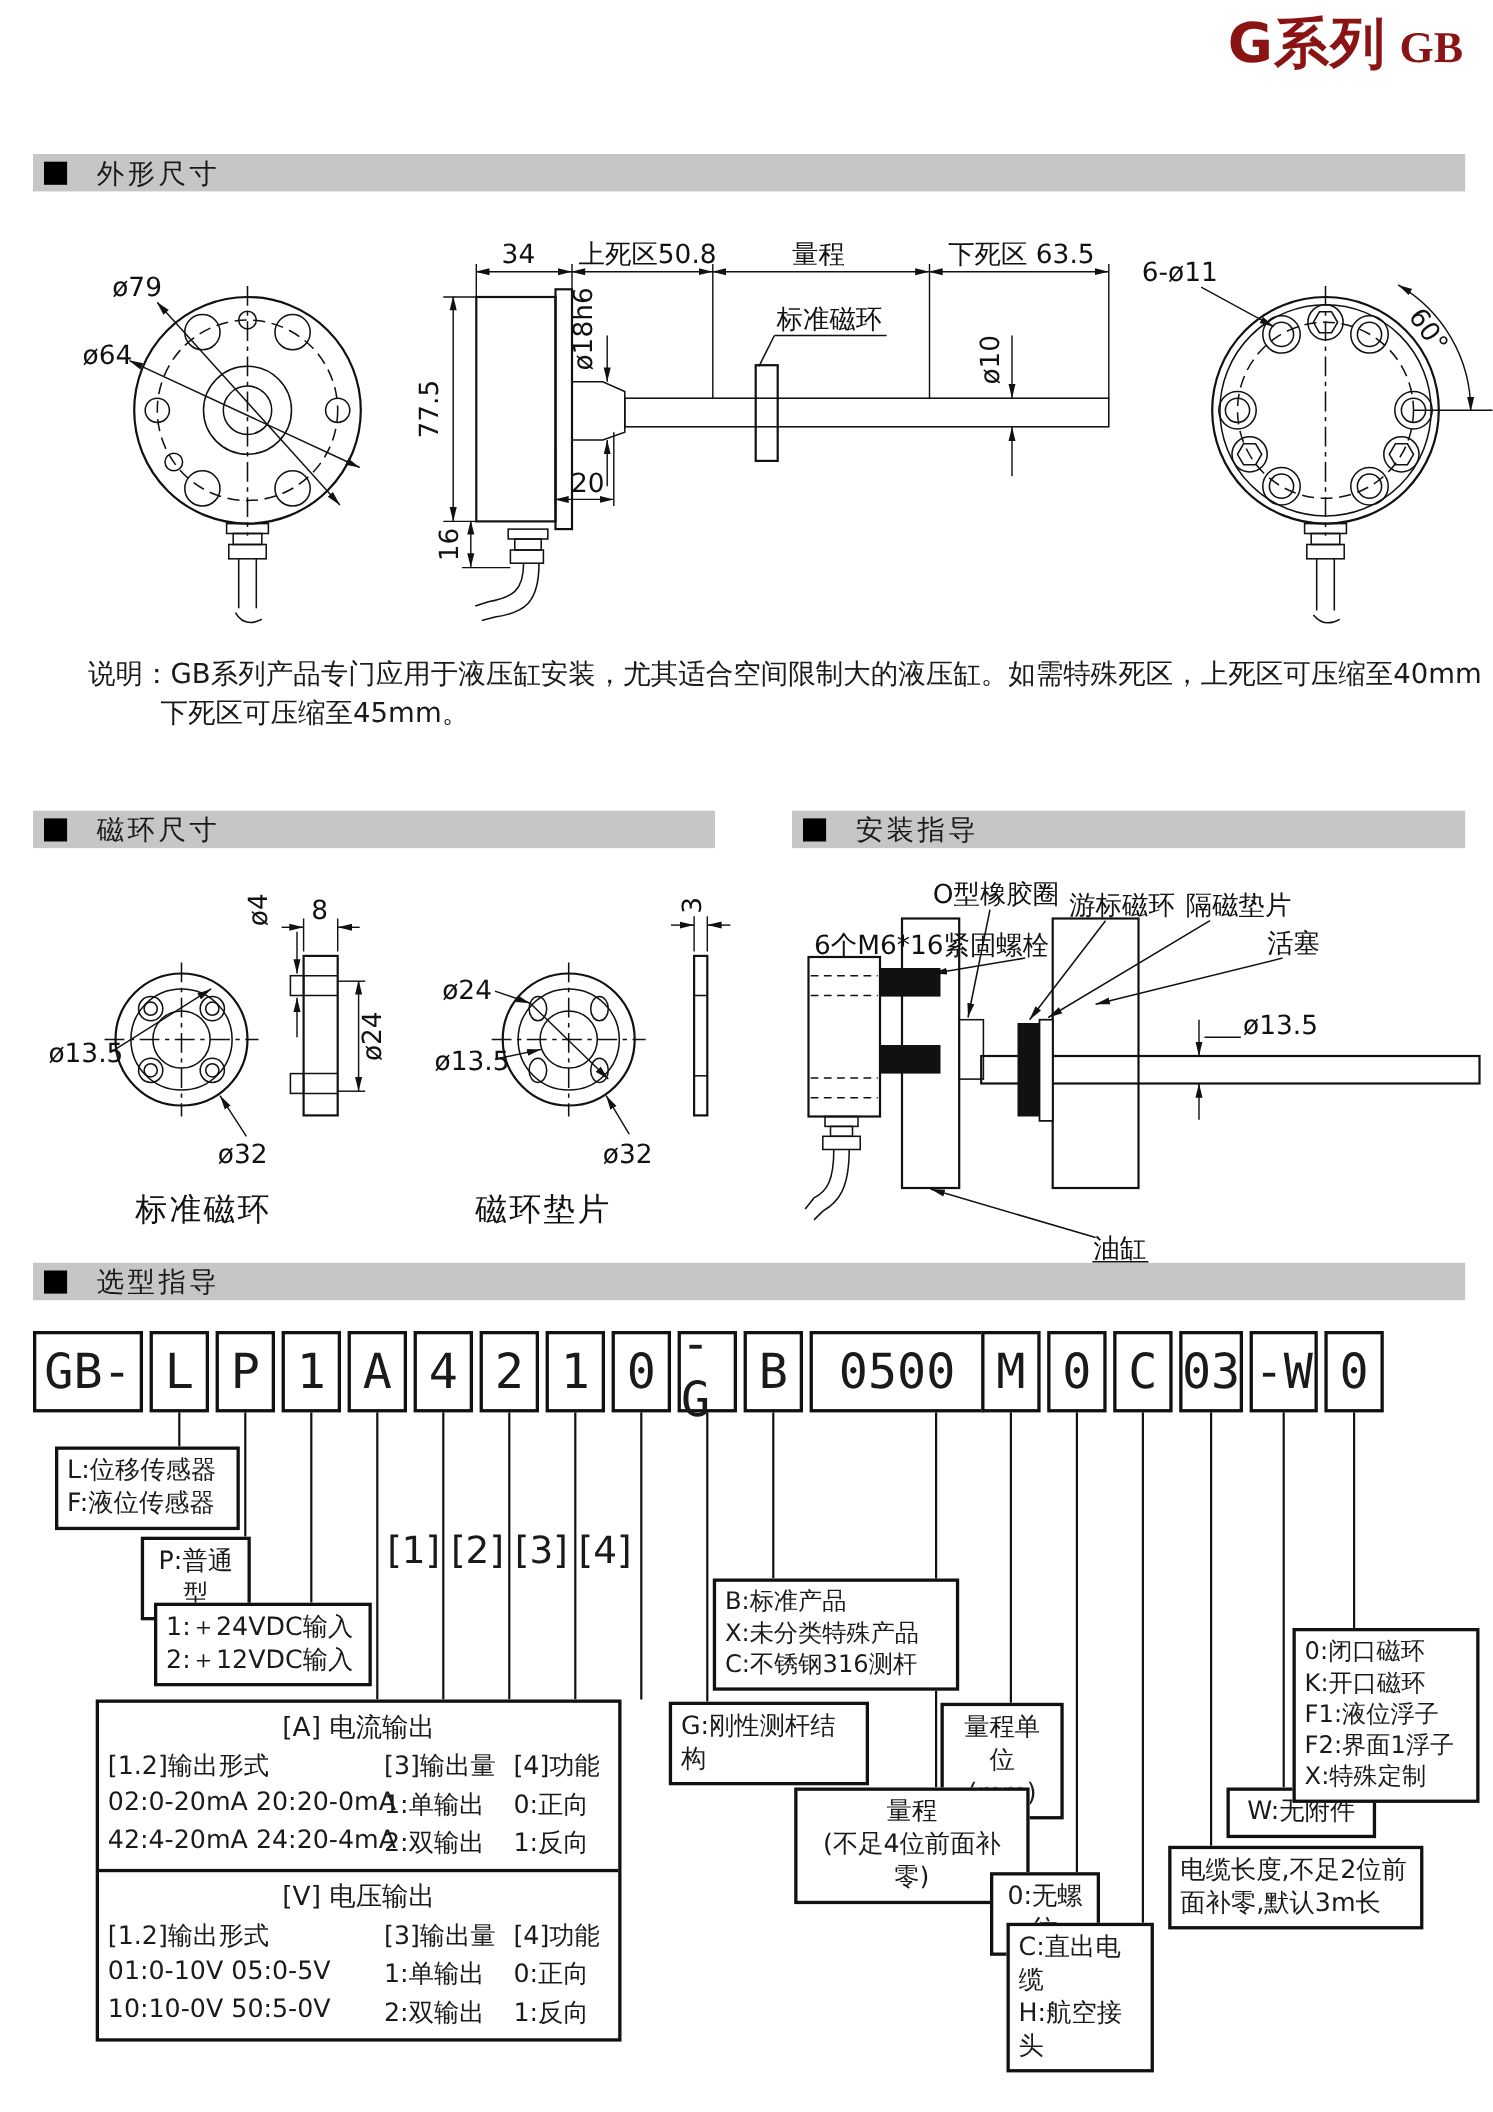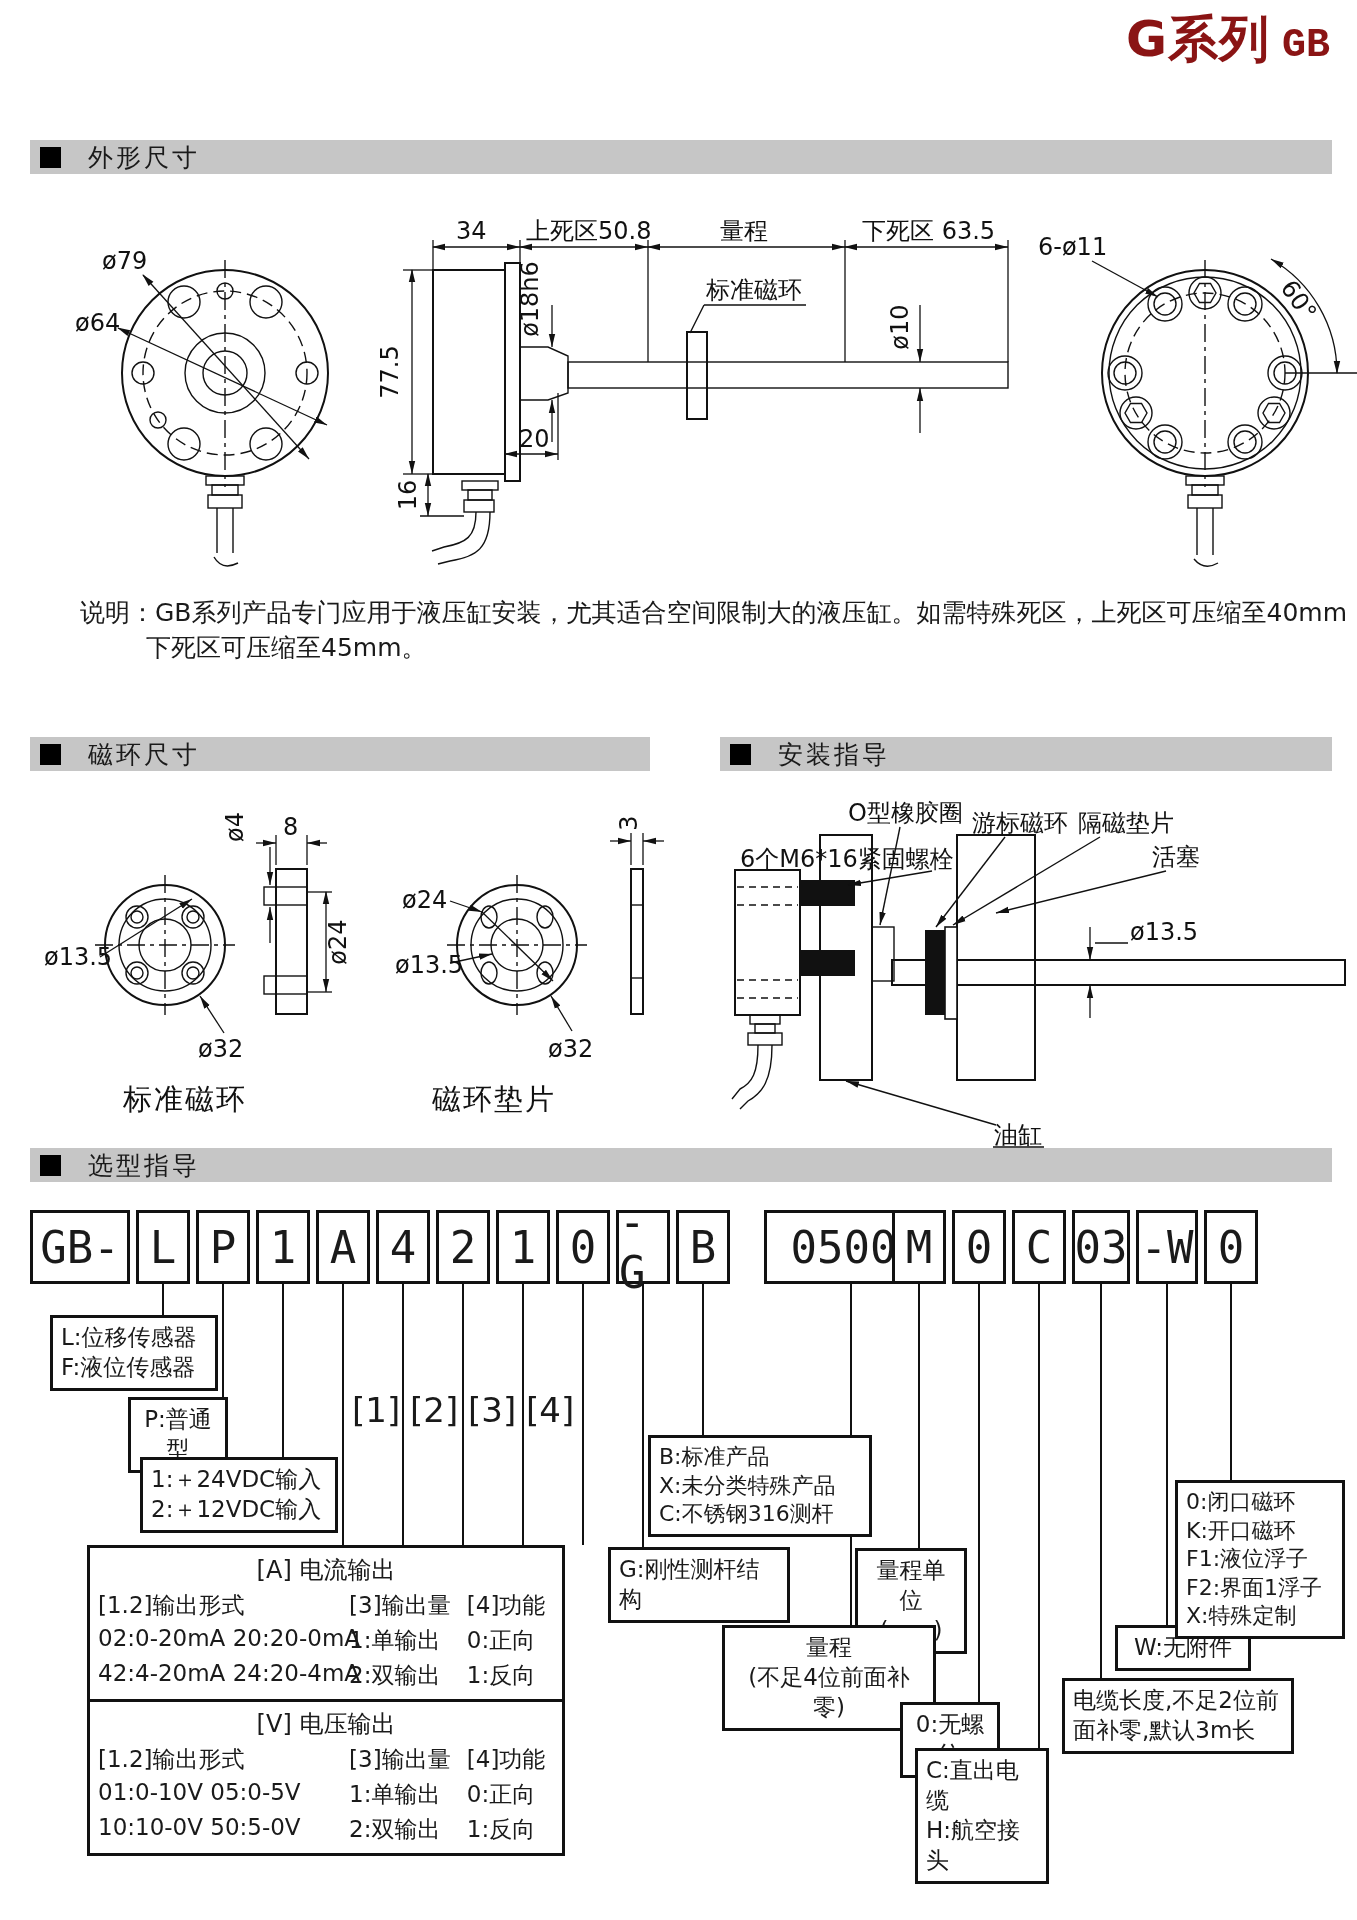--- a/index.html
+++ b/index.html
@@ -1,20 +1,20 @@
 <!DOCTYPE html>
 <html><head>
 <meta charset="utf-8">
 <style>
   html,body{margin:0;padding:0;background:#fff}
   #page{position:relative;width:1357px;height:1920px;background:#ffffff;overflow:hidden;
         font-family:"DejaVu Sans","Liberation Sans",sans-serif;color:#1a1a1a}
   .title{position:absolute;top:6px;right:27px;color:#8a1414;font-weight:bold;white-space:nowrap}
   .title .t1{font-size:50px;letter-spacing:1px}
-  .title .t2{font-size:40px;margin-left:12px;font-family:Liberation Mono, monospace}
+  .title .t2{font-size:40px;margin-left:12px;font-family:Liberation Serif, serif}
   .bar{position:absolute;height:34px;background:#c6c6c6;display:flex;align-items:center}
   .bar .sq{width:21px;height:21px;background:#000;margin-left:10px;flex:0 0 auto}
   .bar .bt{font-size:25px;margin-left:27px;letter-spacing:3px;white-space:nowrap}
   .note{position:absolute;font-size:25px;white-space:nowrap}
   svg{position:absolute;overflow:visible}
   svg text{font-size:24px;fill:#111;font-family:"DejaVu Sans","Liberation Sans",sans-serif}
   .s{stroke:#111;stroke-width:2;fill:none}
   .s1{stroke:#111;stroke-width:1.4;fill:none}
   .dash{stroke-dasharray:11 6}
   .dsh2{stroke-dasharray:7 5}
@@ -346,21 +346,21 @@
   <div class="code-box" style="left:136px;width:54px">L</div>
   <div class="code-box" style="left:196px;width:54px">P</div>
   <div class="code-box" style="left:256px;width:54px">1</div>
   <div class="code-box" style="left:316px;width:54px">A</div>
   <div class="code-box" style="left:376px;width:54px">4</div>
   <div class="code-box" style="left:436px;width:54px">2</div>
   <div class="code-box" style="left:496px;width:54px">1</div>
   <div class="code-box" style="left:556px;width:54px">0</div>
   <div class="code-box" style="left:616px;width:54px">-G</div>
   <div class="code-box" style="left:676px;width:54px">B</div>
-  <div class="code-box" style="left:764px;width:159px">0500</div>
+  <div class="code-box" style="left:736px;width:159px">0500</div>
   <div class="code-box" style="left:892px;width:54px">M</div>
   <div class="code-box" style="left:952px;width:54px">0</div>
   <div class="code-box" style="left:1012px;width:54px">C</div>
   <div class="code-box" style="left:1072px;width:58px">03</div>
   <div class="code-box" style="left:1136px;width:62px">-W</div>
   <div class="code-box" style="left:1204px;width:54px">0</div>
 
   <div class="vline" style="left:162px;top:1284px;height:31px"></div>
   <div class="vline" style="left:222px;top:1284px;height:113px"></div>
   <div class="vline" style="left:282px;top:1284px;height:173px"></div>

